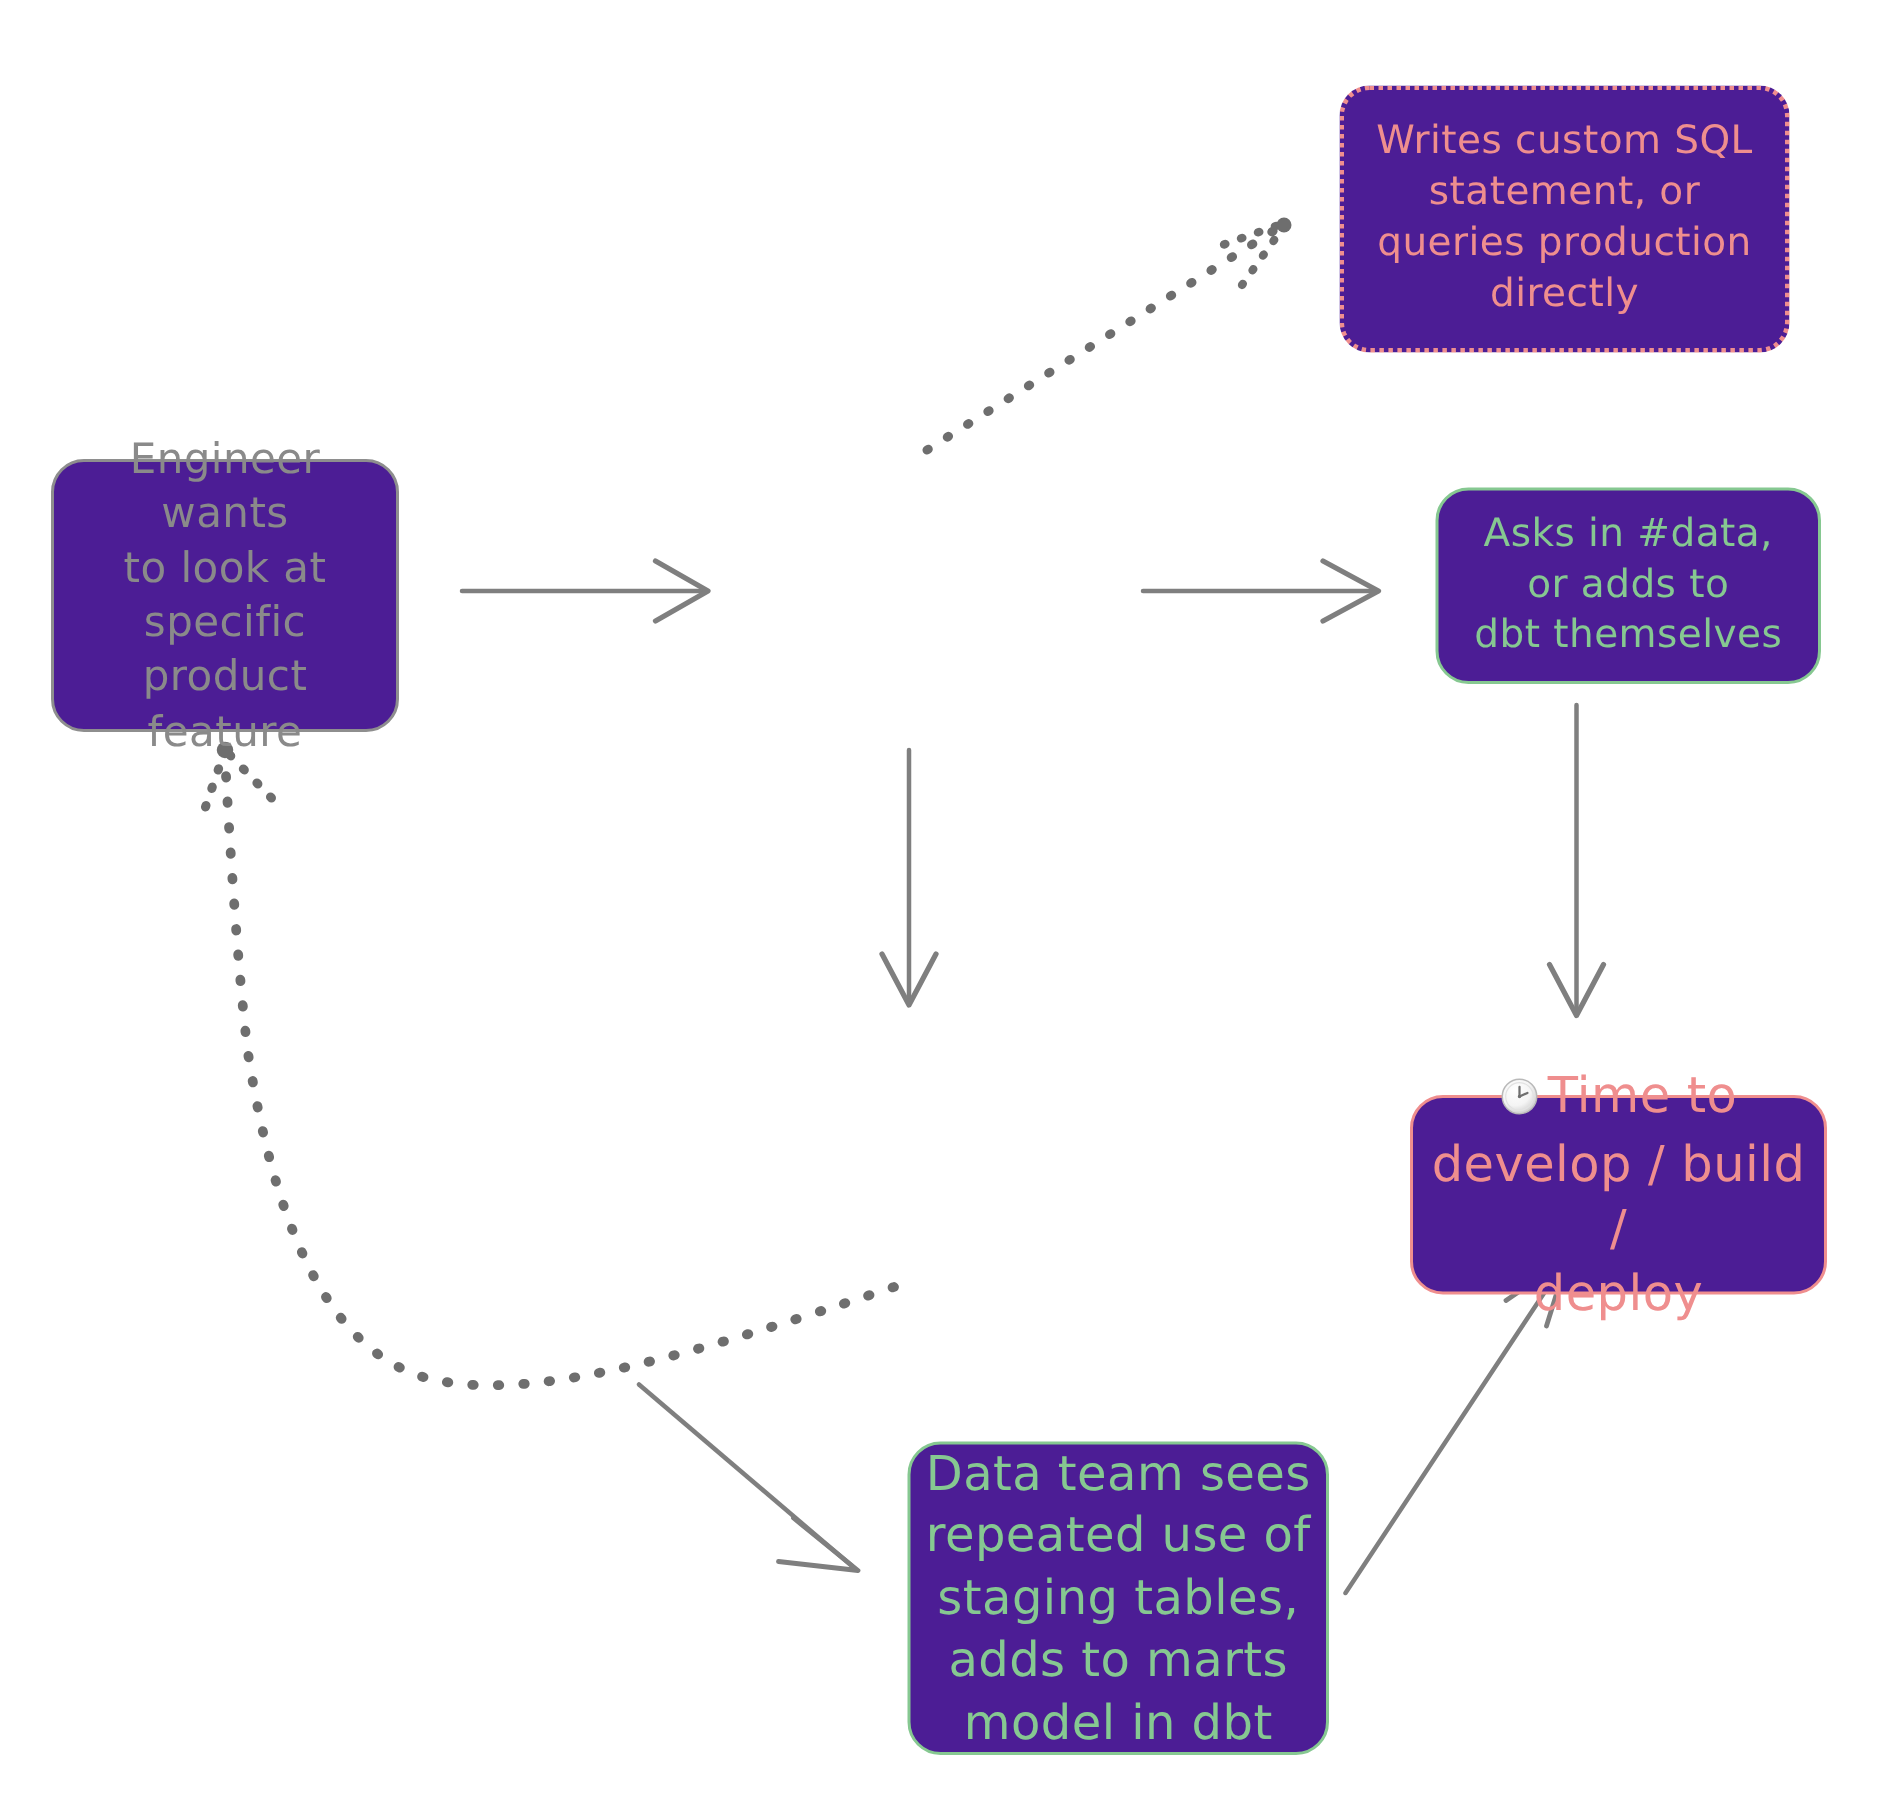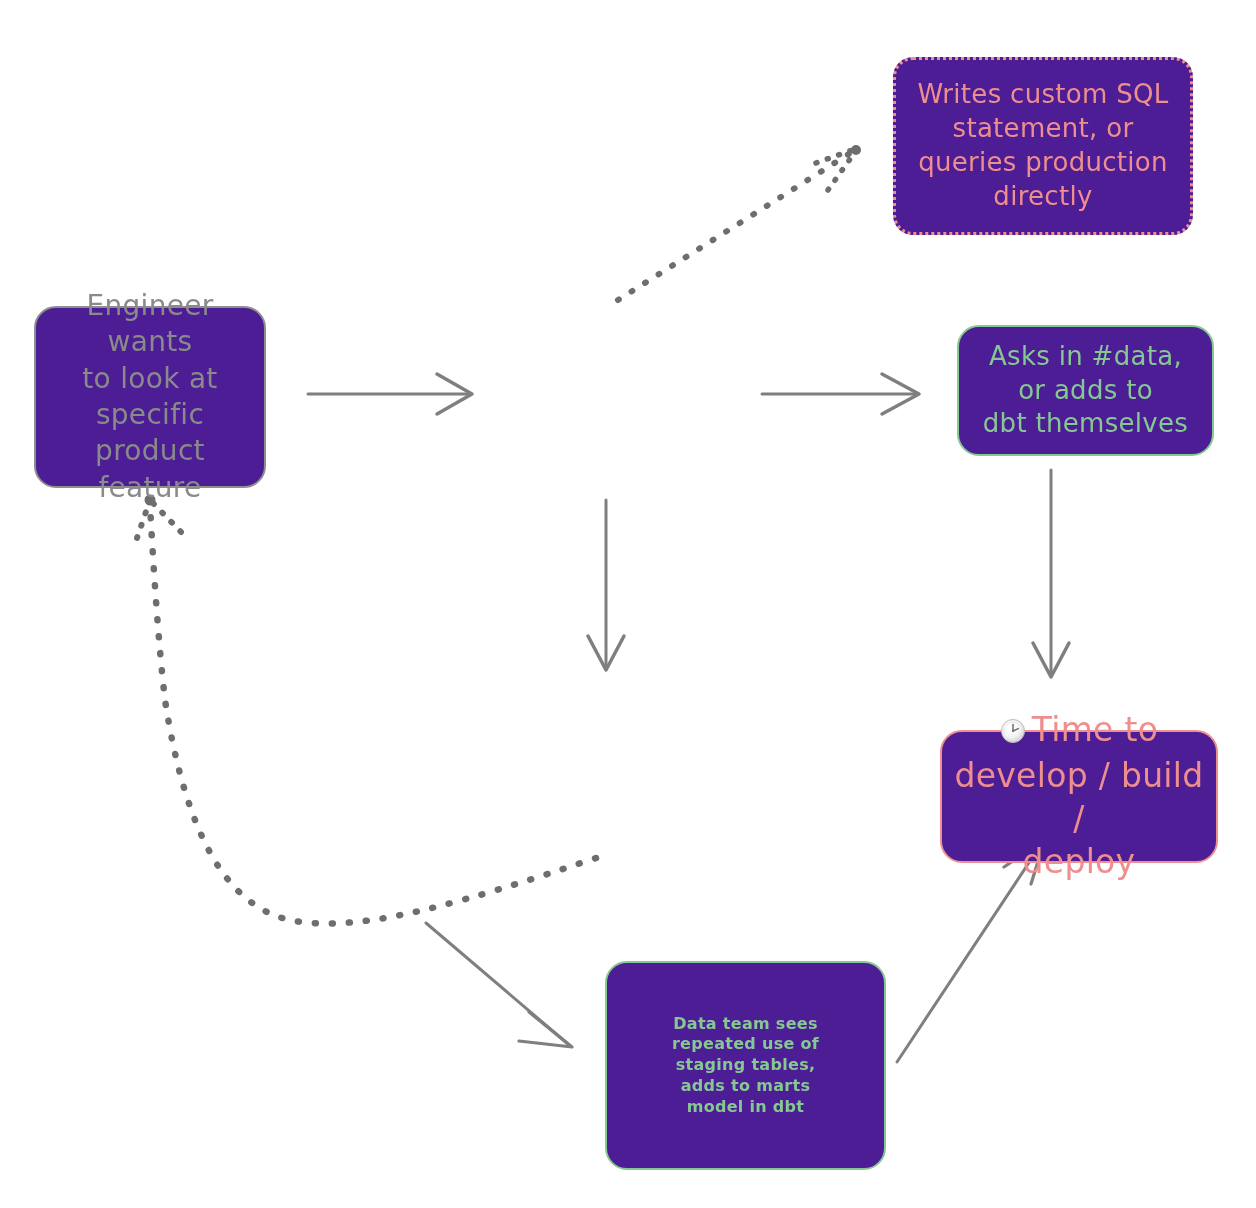--- a/index.html
+++ b/index.html
@@ -57,21 +57,21 @@
     color: #ef8e8e;
     border-radius: 20px;
   }
   
   #node-engineer      { left: 34px;  top: 306px;  width: 232px; height: 182px; font-size: 28px; }
   #node-column        { left: 482px; top: 306px;  width: 264px; height: 182px; font-size: 26px; }
   #node-asks          { left: 929px; top: 325px;  width: 257px; height: 131px; font-size: 26px; margin-left: 28px; }
   #node-writes-sql    { left: 893px; top: 57px;   width: 300px; height: 178px; font-size: 26px; }
   #node-joins         { left: 464px; top: 682px;  width: 286px; height: 159px; font-size: 26px; }
   #node-time          { left: 912px; top: 730px;  width: 278px; height: 133px; font-size: 33px; margin-left: 28px; }
-  #node-datateam      { left: 605px; top: 961px;  width: 281px; height: 209px; font-size: 16px; font-weight: bold; }
+  #node-datateam      { left: 605px; top: 961px;  width: 281px; height: 209px; font-size: 32px; }
 
   #node-time .label { text-indent: 0; }
   .clock-icon {
     display: inline-block;
     vertical-align: -3px;
     margin-right: 6px;
   }
 </style>
 </head>
 <body>

